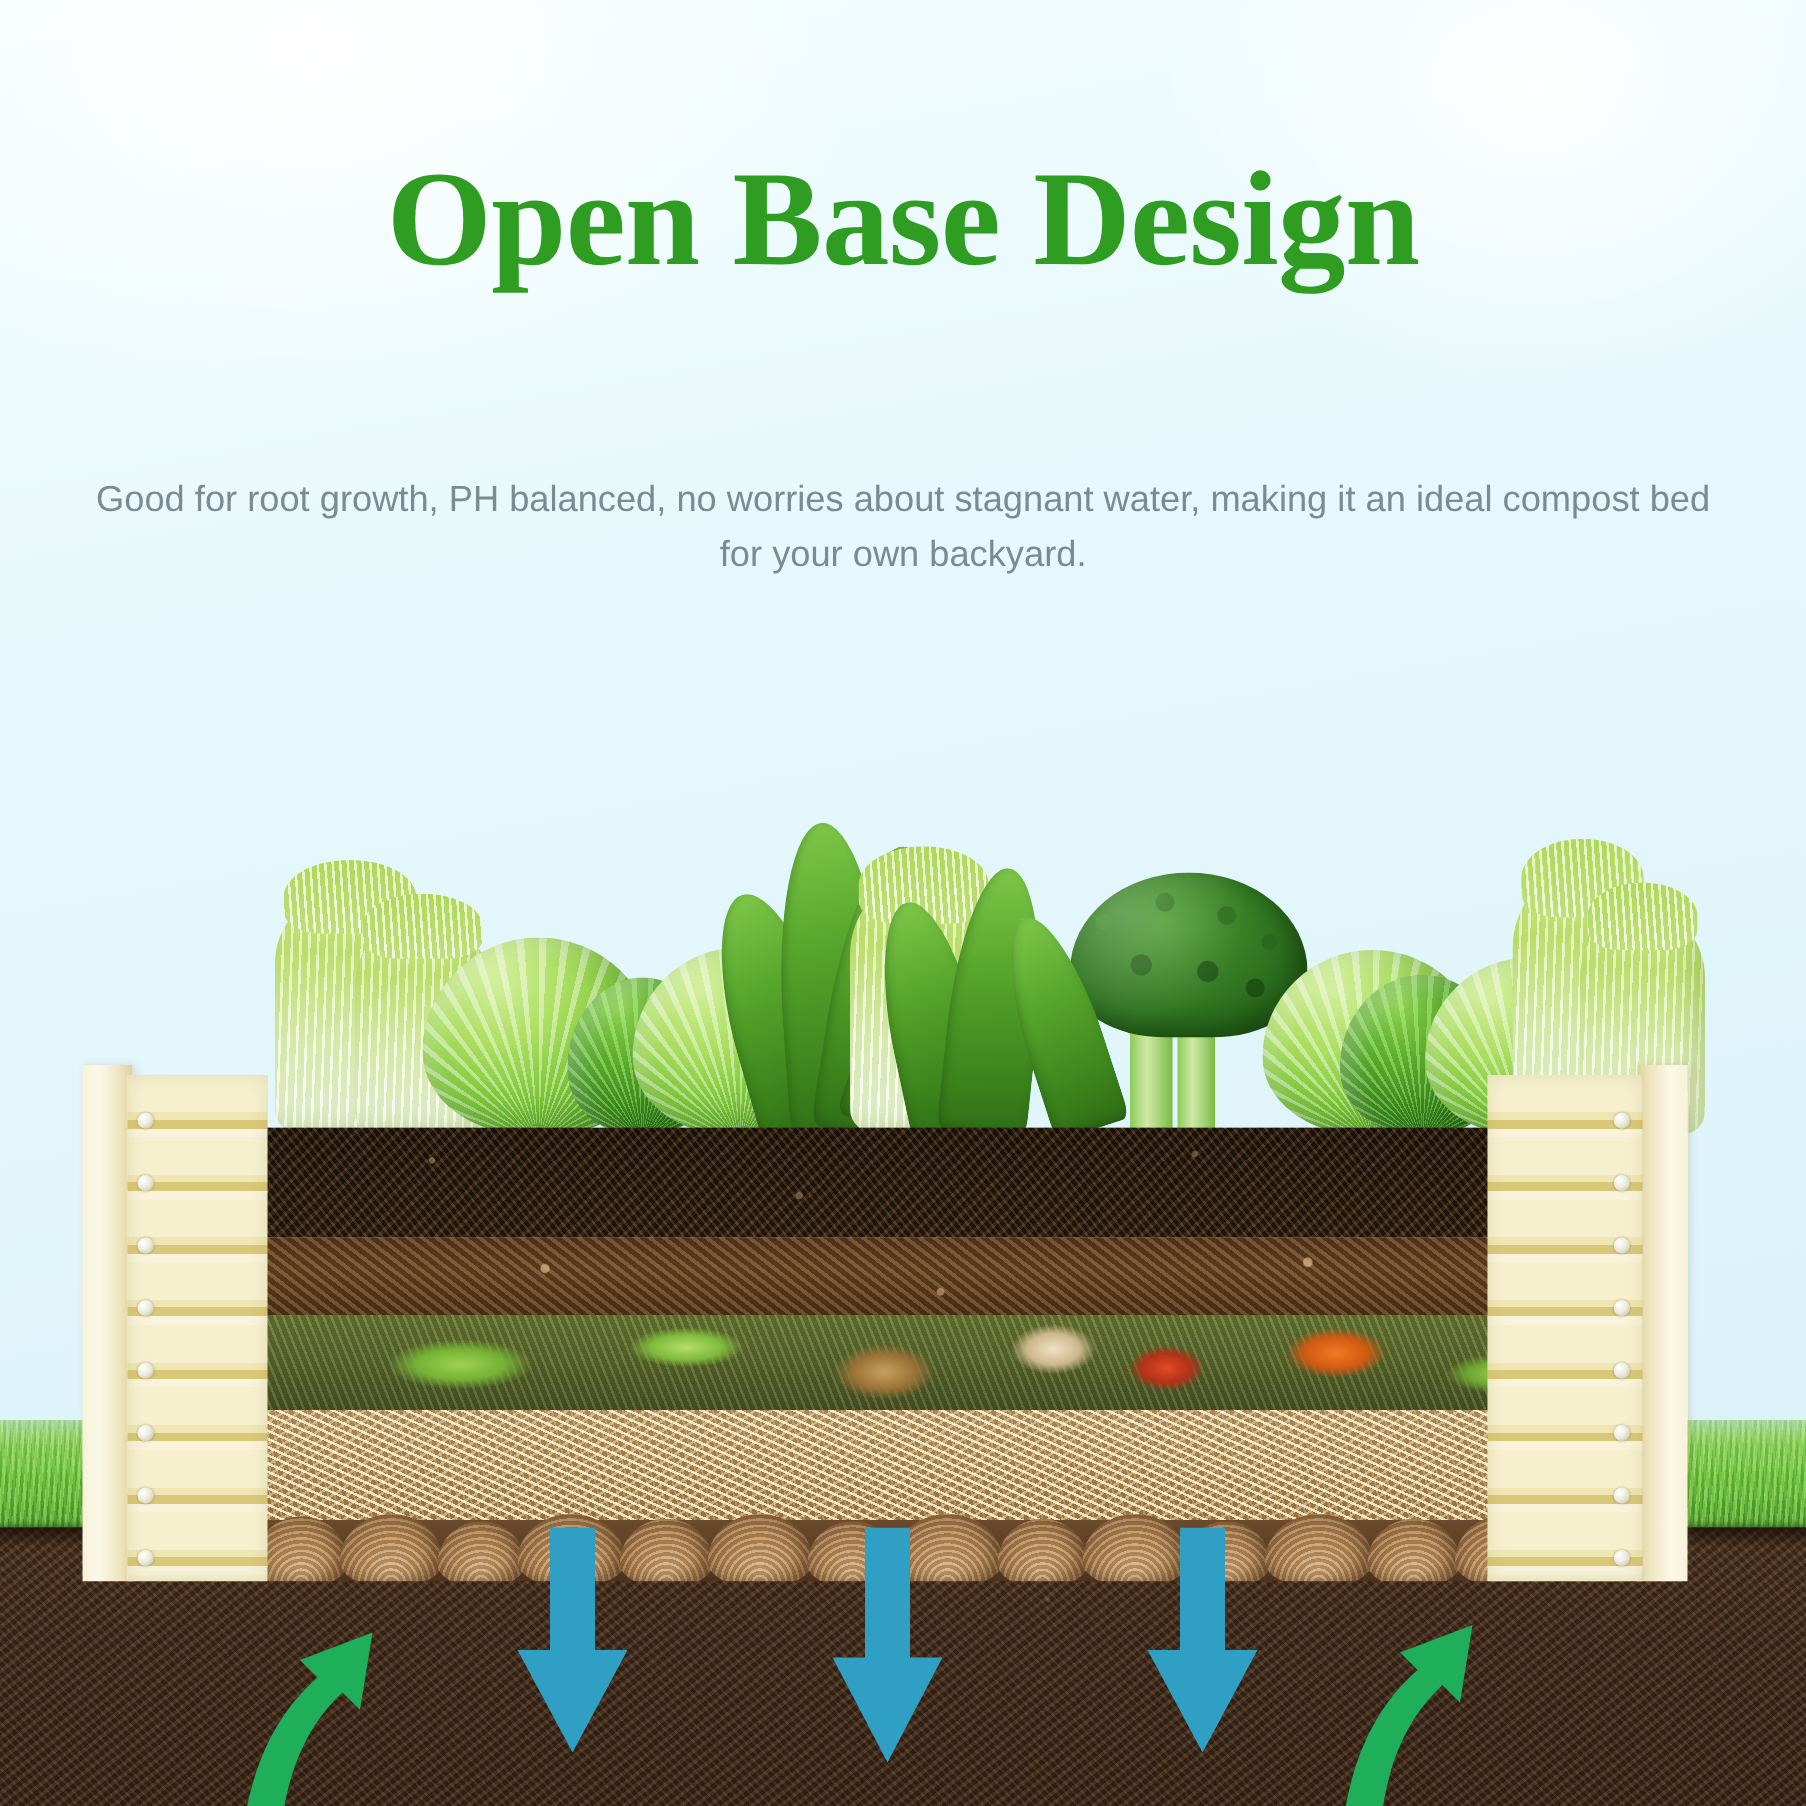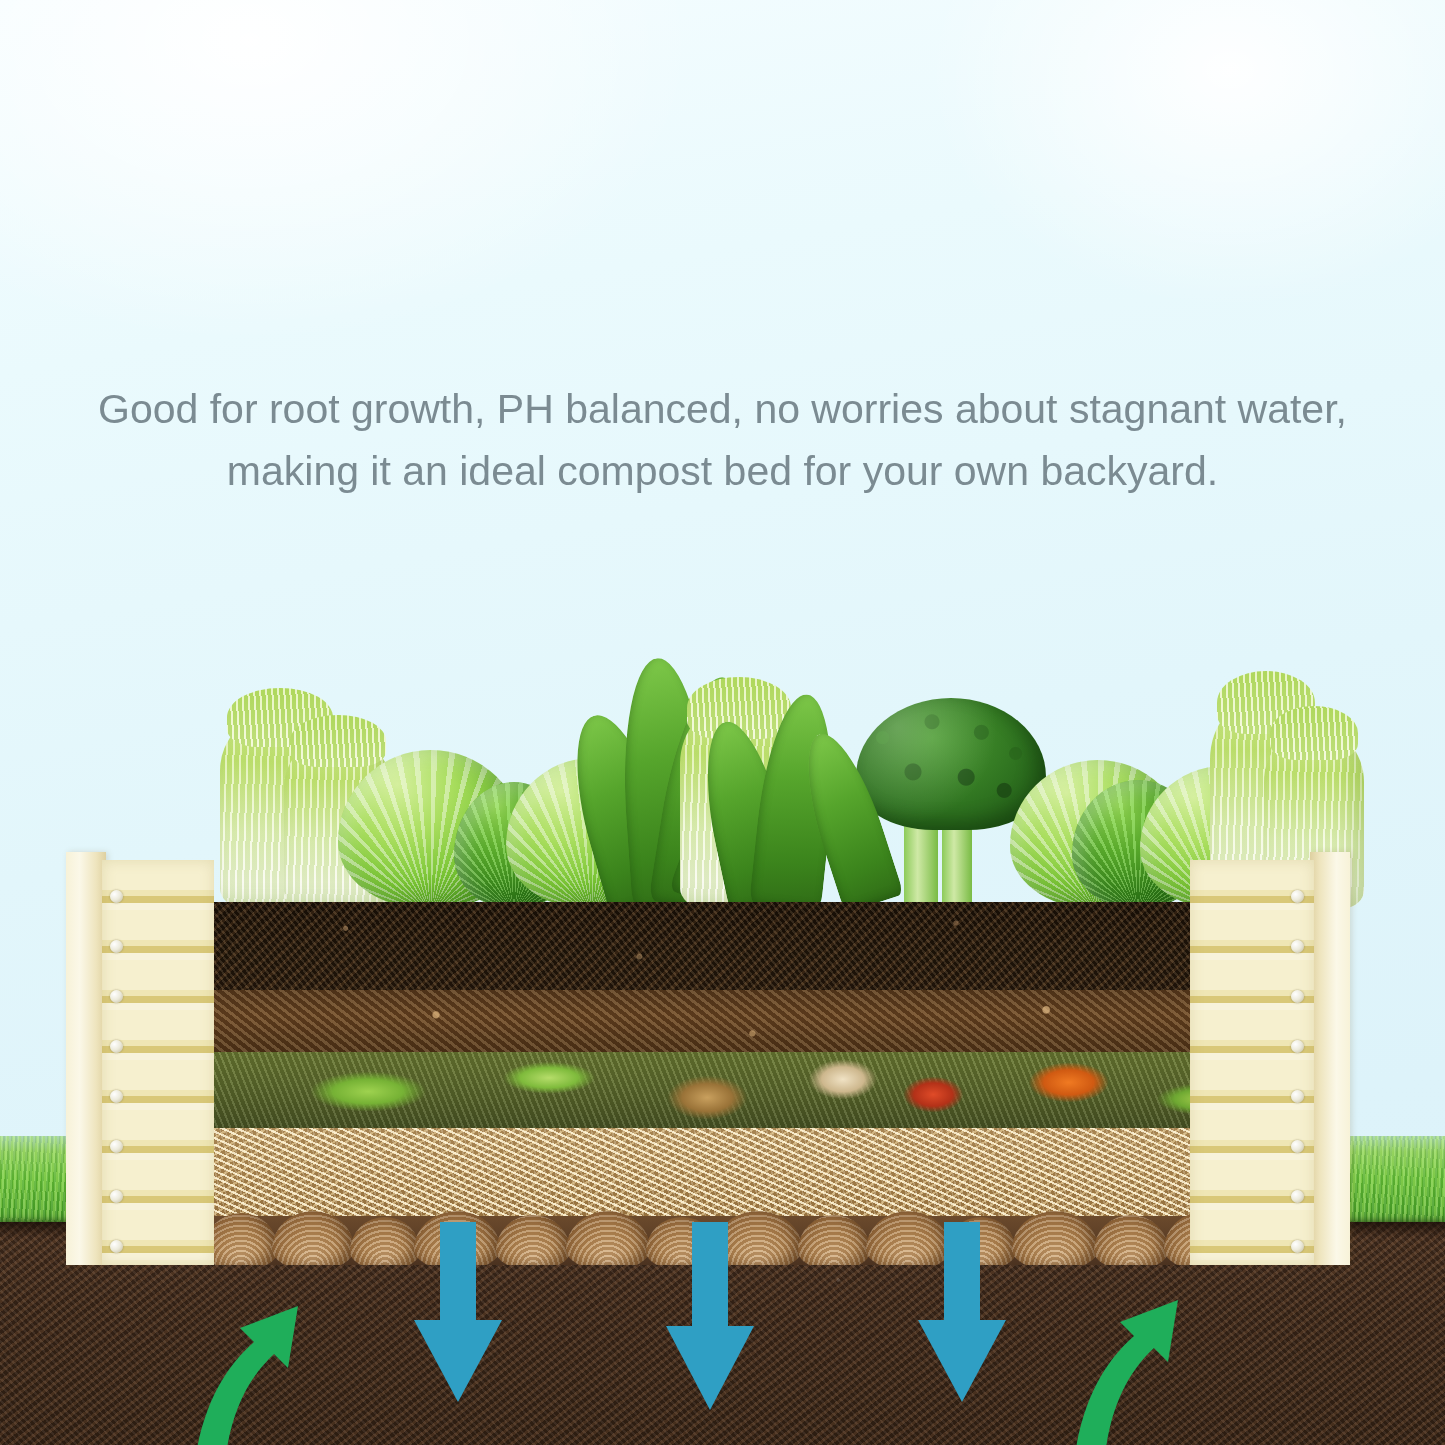--- a/index.html
+++ b/index.html
@@ -30,21 +30,21 @@
     font-size:108px;
     line-height:1.08;
     letter-spacing:-0.5px;
     color:#2f9c22;
     white-space:nowrap;
   }
   .subtitle {
     position:absolute; left:50%; transform:translateX(-50%); top:378px;
     width:1330px;
     text-align:center;
-    font-size:41px;
+    font-size:29px;
     line-height:1.52;
     color:#7b8b92;
     font-weight:400;
   }
 
   
   .grass {
     position:absolute; left:0; right:0; top:1136px; height:100px;
     background:
       repeating-linear-gradient(88deg, rgba(255,255,255,0.10) 0 2px, rgba(0,0,0,0.04) 2px 4px),
@@ -230,20 +230,21 @@
   .arrow { position:absolute; }
   .arrow svg { display:block; }
 
   .tag { position:absolute; opacity:0; pointer-events:none; }
 </style>
 </head>
 <body>
 
 <div id="stage">
 
+  <div class="title">Open Base Design</div>
   <div class="subtitle">Good for root growth, PH balanced, no worries about stagnant water, making it an ideal compost bed for your own backyard.</div>
 
   <div class="grass"></div>
   <div class="ground"></div>
 
   <div class="veg-row">
 
     <div class="veg napa" style="left:10px; width:120px; height:196px;"></div>
     <div class="veg napa" style="left:74px; width:108px; height:172px;"></div>
 

